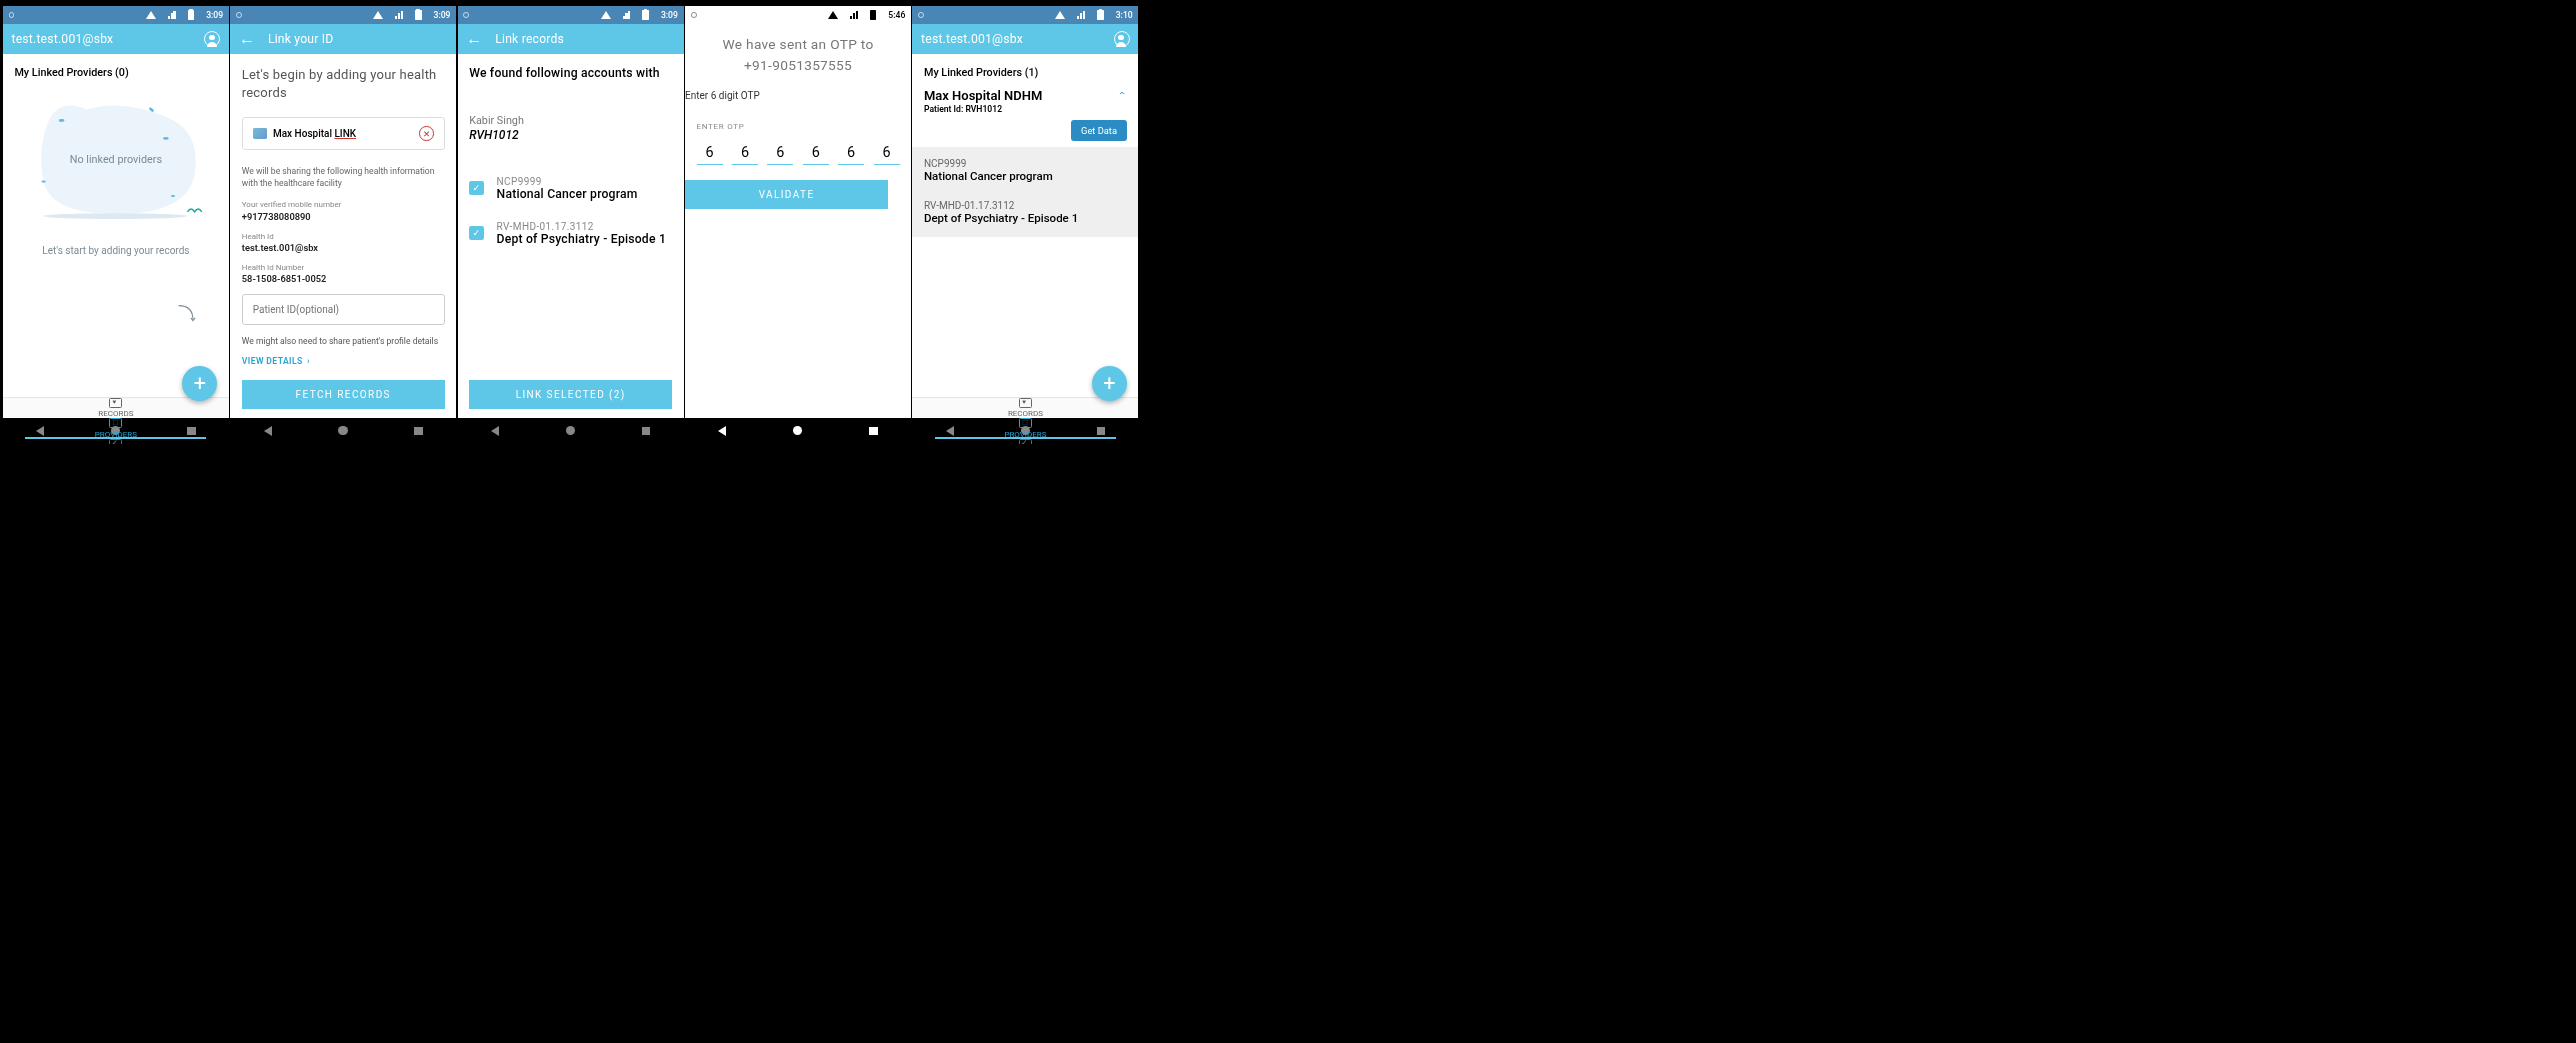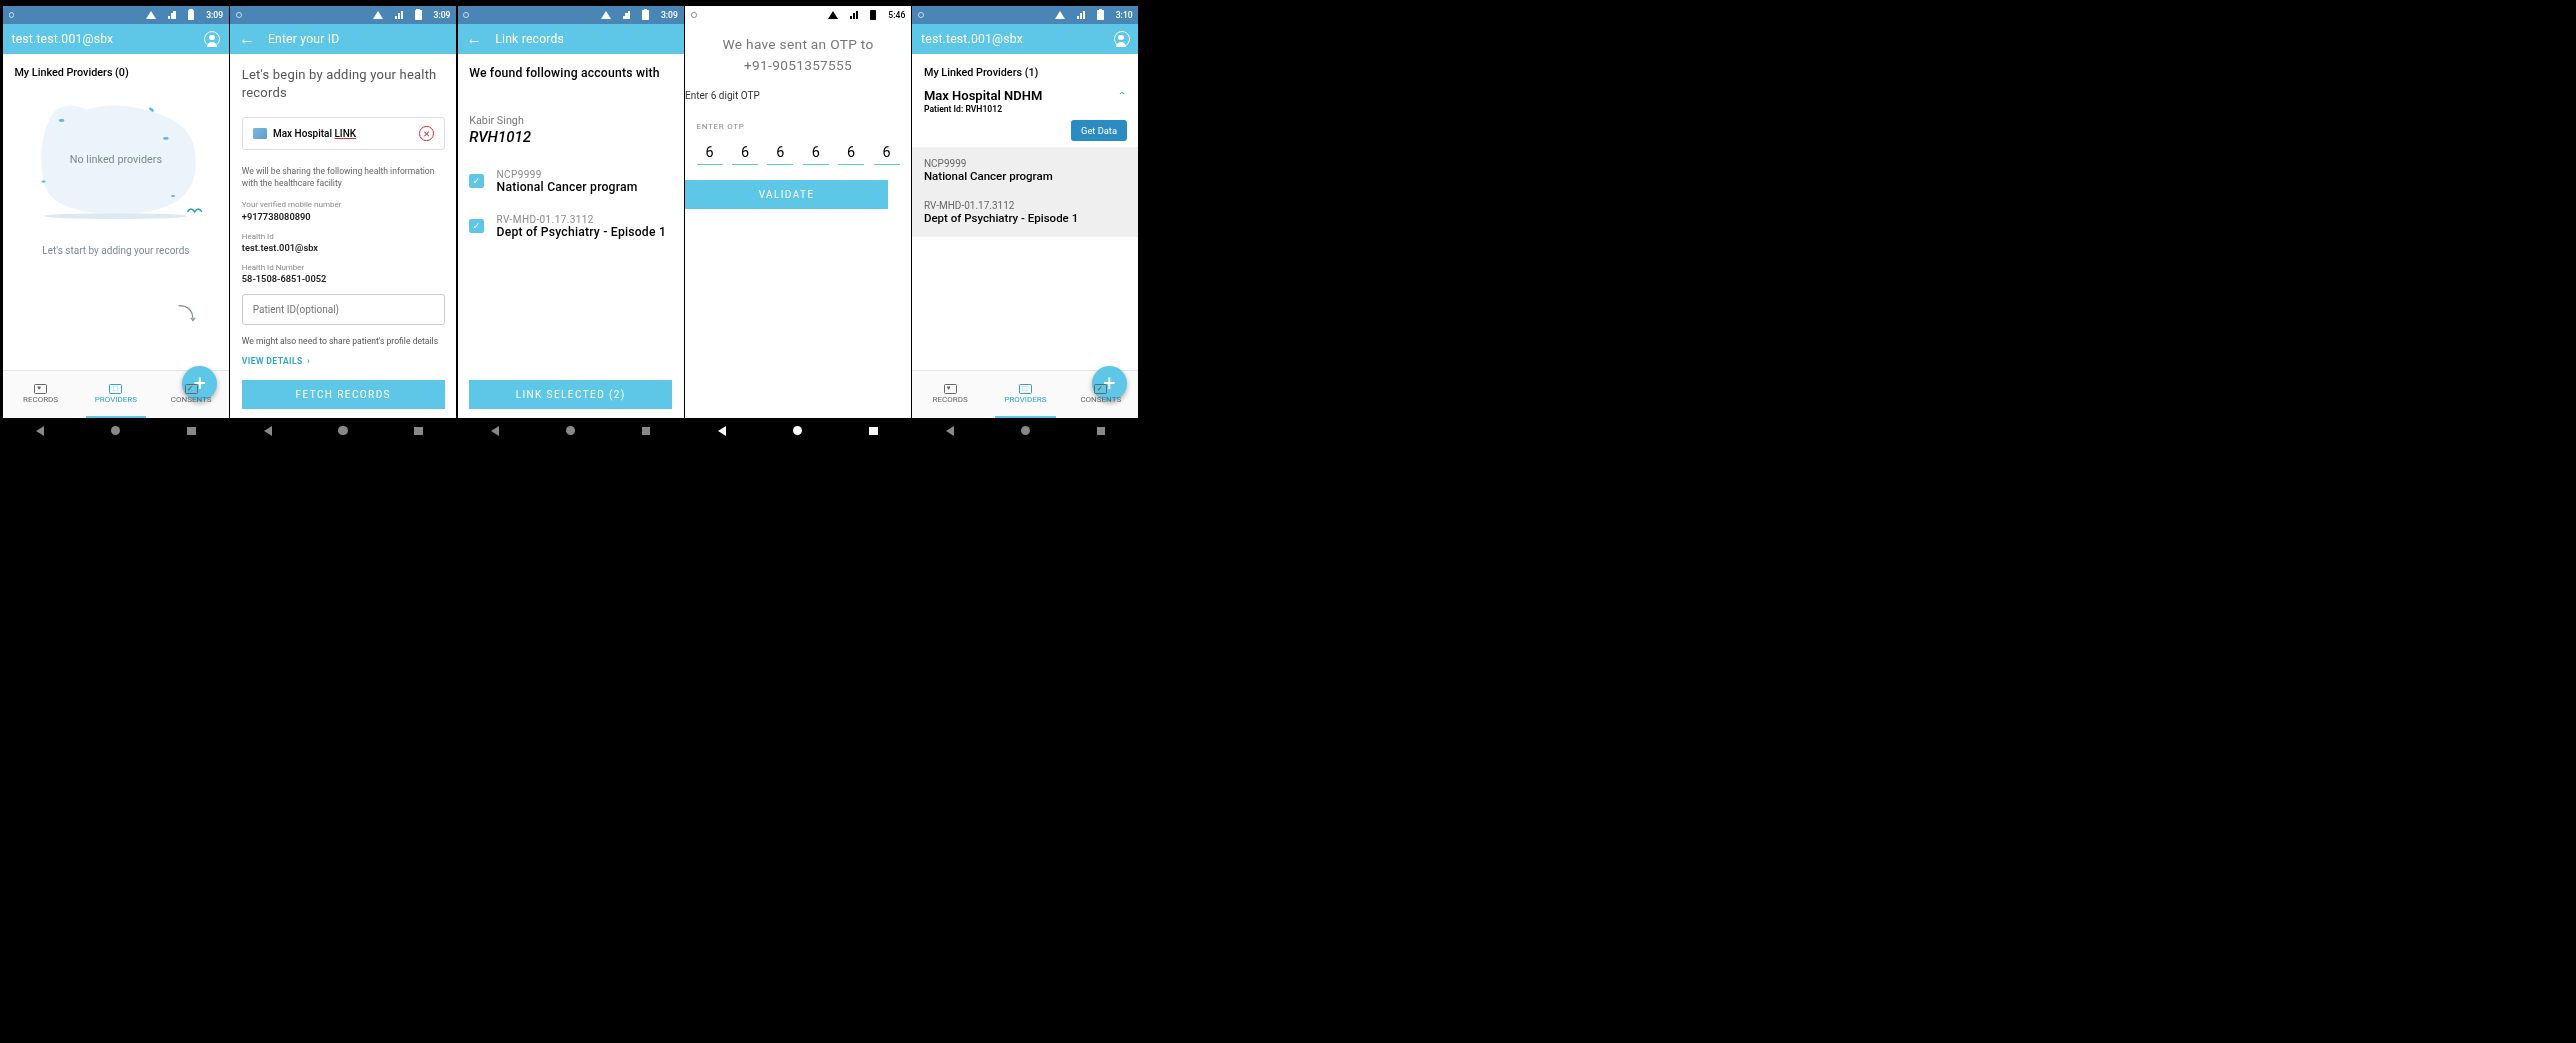--- a/index.html
+++ b/index.html
@@ -16,21 +16,21 @@
   .appbar .spacer { flex: 1; }
   .profile-icon { width: 16px; height: 16px; border: 1.4px solid #fff; border-radius: 50%; position: relative; }
   .profile-icon::after { content:""; position:absolute; width:5.8px; height:5.8px; background:#fff; border-radius:50%; top:2.2px; left:3.6px;}
   .profile-icon::before { content:""; position:absolute; width:10px; height:5px; background:#fff; border-radius:5px 5px 0 0; bottom:-0.7px; left:1.4px;}
   .content { flex: 1; overflow-y: auto; padding: 11.5px; position: relative; background:#fff;}
   .content.nopad { padding: 0; }
   .navbar { height: 26px; background: #000; display: flex; align-items: center; justify-content: space-around; }
   .navbar .tri { width: 0; height: 0; border-top: 5px solid transparent; border-bottom: 5px solid transparent; border-right: 8.6px solid #888; cursor:pointer;}
   .navbar .cir { width: 9.3px; height: 9.3px; border-radius: 50%; background: #888; cursor:pointer;}
   .navbar .sq { width: 8.6px; height: 8.6px; background: #888; cursor:pointer;}
-  .bottomnav { height: 48px; border-top: 0.7px solid #e5e5e5; display: flex; background:#fafafa;}
+  .bottomnav { height: 21px; border-top: 0.7px solid #e5e5e5; display: flex; background:#fafafa;flex-direction:column;}
   .bottomnav .tab { flex: 1; display: flex; flex-direction: column; align-items: center; justify-content: center; gap: 1.4px; font-size: 8px; color: #666; cursor:pointer; position:relative;}
   .bottomnav .tab.active { color: #29a3cf; }
   .bottomnav .tab.active::after{content:""; position:absolute; bottom:0; left:10%; width:80%; height:1.4px; background:#5ec6e6;}
   .bottomnav .icon-box { width: 13px; height: 10px; border: 1.4px solid currentColor; border-radius: 1.4px; position:relative;}
   .bottomnav .icon-box.check::after{content:"✓"; position:absolute; font-size:7.2px; top:-1.4px; left:1.4px; font-weight:bold;}
   .bottomnav .icon-box.heart::after{content:"♥"; position:absolute; font-size:6.5px; top:-0.7px; left:2.2px;}
   .bottomnav .icon-box.prov::after{content:"⬚"; position:absolute; font-size:5.8px; top:0px; left:2.2px;}
   .fab { position: absolute; right: 11.5px; bottom: 43px; width: 35px; height: 35px; border-radius: 50%; background: #5ec6e6; color: #fff; font-size: 21.6px; display:flex; align-items:center; justify-content:center; box-shadow: 0 2.2px 5.8px rgba(0,0,0,0.3); cursor:pointer;}
 
   
@@ -54,21 +54,21 @@
   .field-value { font-size: 9.3px; font-weight:600; color:#222; margin-bottom:10px;}
   .patient-input { width:100%; border:0.7px solid #ccc; border-radius:2.9px; padding:8.6px 10px; font-size:10px; margin-bottom:11.5px;}
   .small-note { font-size:8.6px; color:#555; margin-bottom:10px;}
   .view-details { color:#29a3cf; font-size:8.6px; font-weight:600; letter-spacing:0.4px; cursor:pointer; display:flex; align-items:flex-end; gap:4.3px;}
   .primary-btn { background:#5ec6e6; color:#fff; border:none; width:calc(100% - 23px); margin:0 11.5px 8.6px; height:29px; font-size:10px; letter-spacing:1.4px; cursor:pointer;}
   .primary-btn.inline{width:100%; margin:0;}
 
   
   .found-title{font-size:12.2px; font-weight:500; margin-bottom:34px; letter-spacing:0.2px;}
   .patient-name{color:#777; font-size:10.8px; margin-bottom:1.4px;}
-  .patient-id{font-style:italic; font-size:15px; font-weight:500; margin-bottom:23px;}
+  .patient-id{font-style:italic; font-size:12px; font-weight:500; margin-bottom:34px;}
   .cc-row{display:flex; gap:13px; margin-bottom:20px; align-items:flex-start;}
   .cc-check{width:14.4px; height:14.4px; background:#5ec6e6; border-radius:2.2px; display:flex; align-items:center; justify-content:center; color:#fff; font-size:9.3px; margin-top:4.3px; cursor:pointer;}
   .cc-id{color:#888; font-size:10px; letter-spacing:0.4px;}
   .cc-name{font-size:12.2px; font-weight:500; letter-spacing:0.2px;}
 
   
   .otp-head{text-align:center; color:#777; font-size:13.7px; letter-spacing:0.3px; line-height:1.5; padding:10px 7.2px 4.3px;}
   .otp-sub{text-align:left; color:#333; font-size:10px; margin:10px 0 21.6px;}
   .otp-label{font-size:8px; color:#888; letter-spacing:0.7px; padding:0 11.5px; margin-bottom:13px;}
   .otp-row{display:flex; justify-content:space-between; padding:0 11.5px 14.4px;}
@@ -170,21 +170,21 @@
           <span></span>
           <span></span>
           <span></span>
         </div>
       <div class="batt"></div>
       <span>3:09</span>
     </div>
   </div>
   <div class="appbar">
     <span class="back">←</span>
-    <span class="title">Enter your ID</span>
+    <span class="title">Link your ID</span>
   </div>
   <div class="content">
     <div class="s2-title">Let's begin by adding your health records</div>
     <div class="provider-card">
       <div class="picon"></div>
       <div class="pname"><span>Max Hospital </span><span class="under">LINK</span></div>
       <div class="clear">✕</div>
     </div>
     <div class="info-text">We will be sharing the following health information with the healthcare facility</div>
     <div class="field-label">Your verified mobile number</div>

